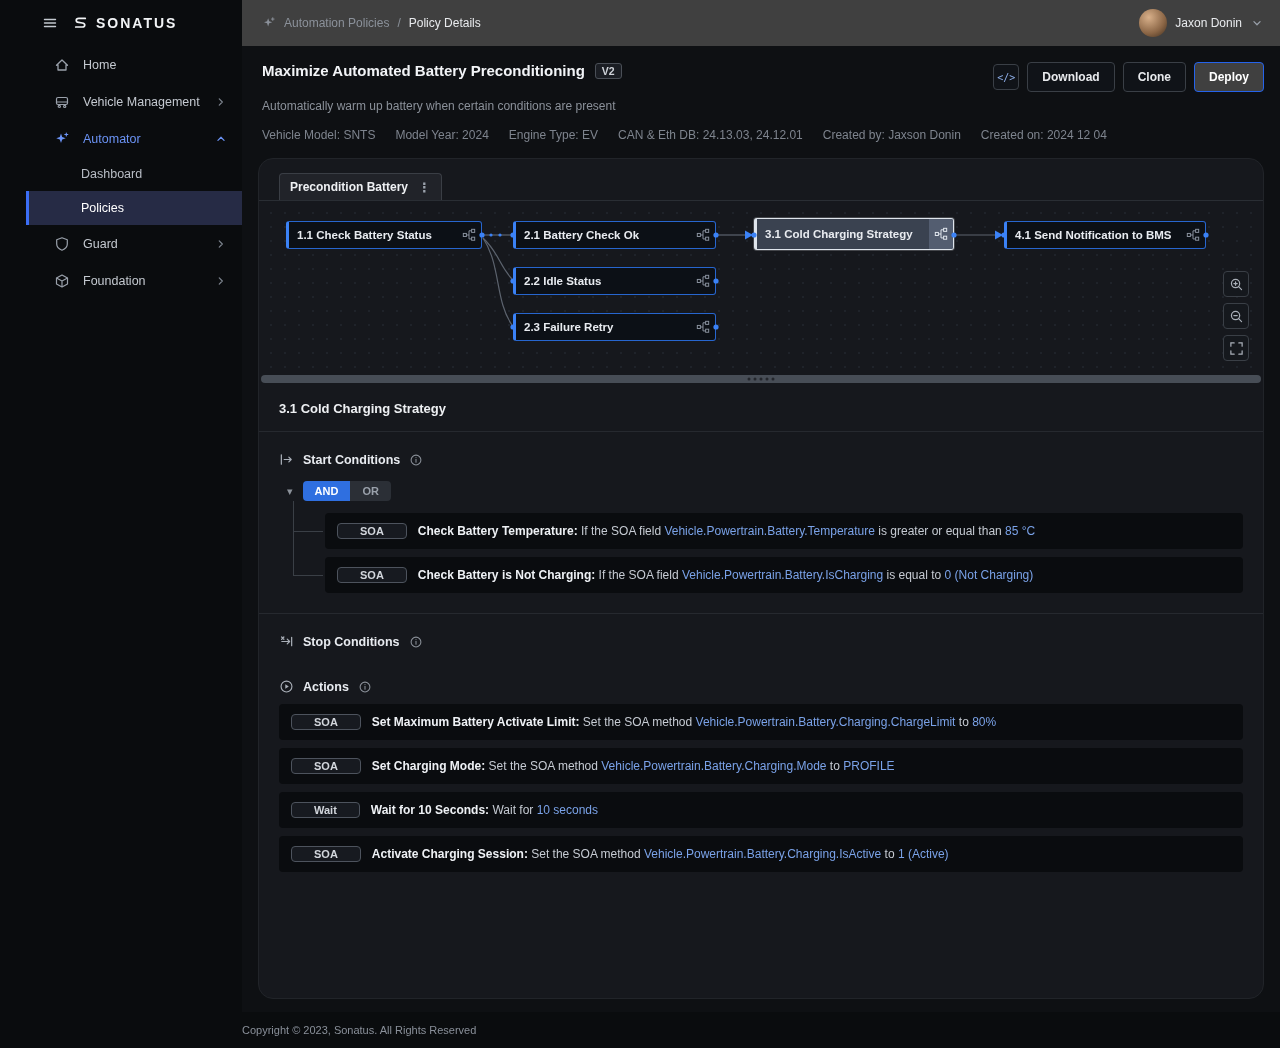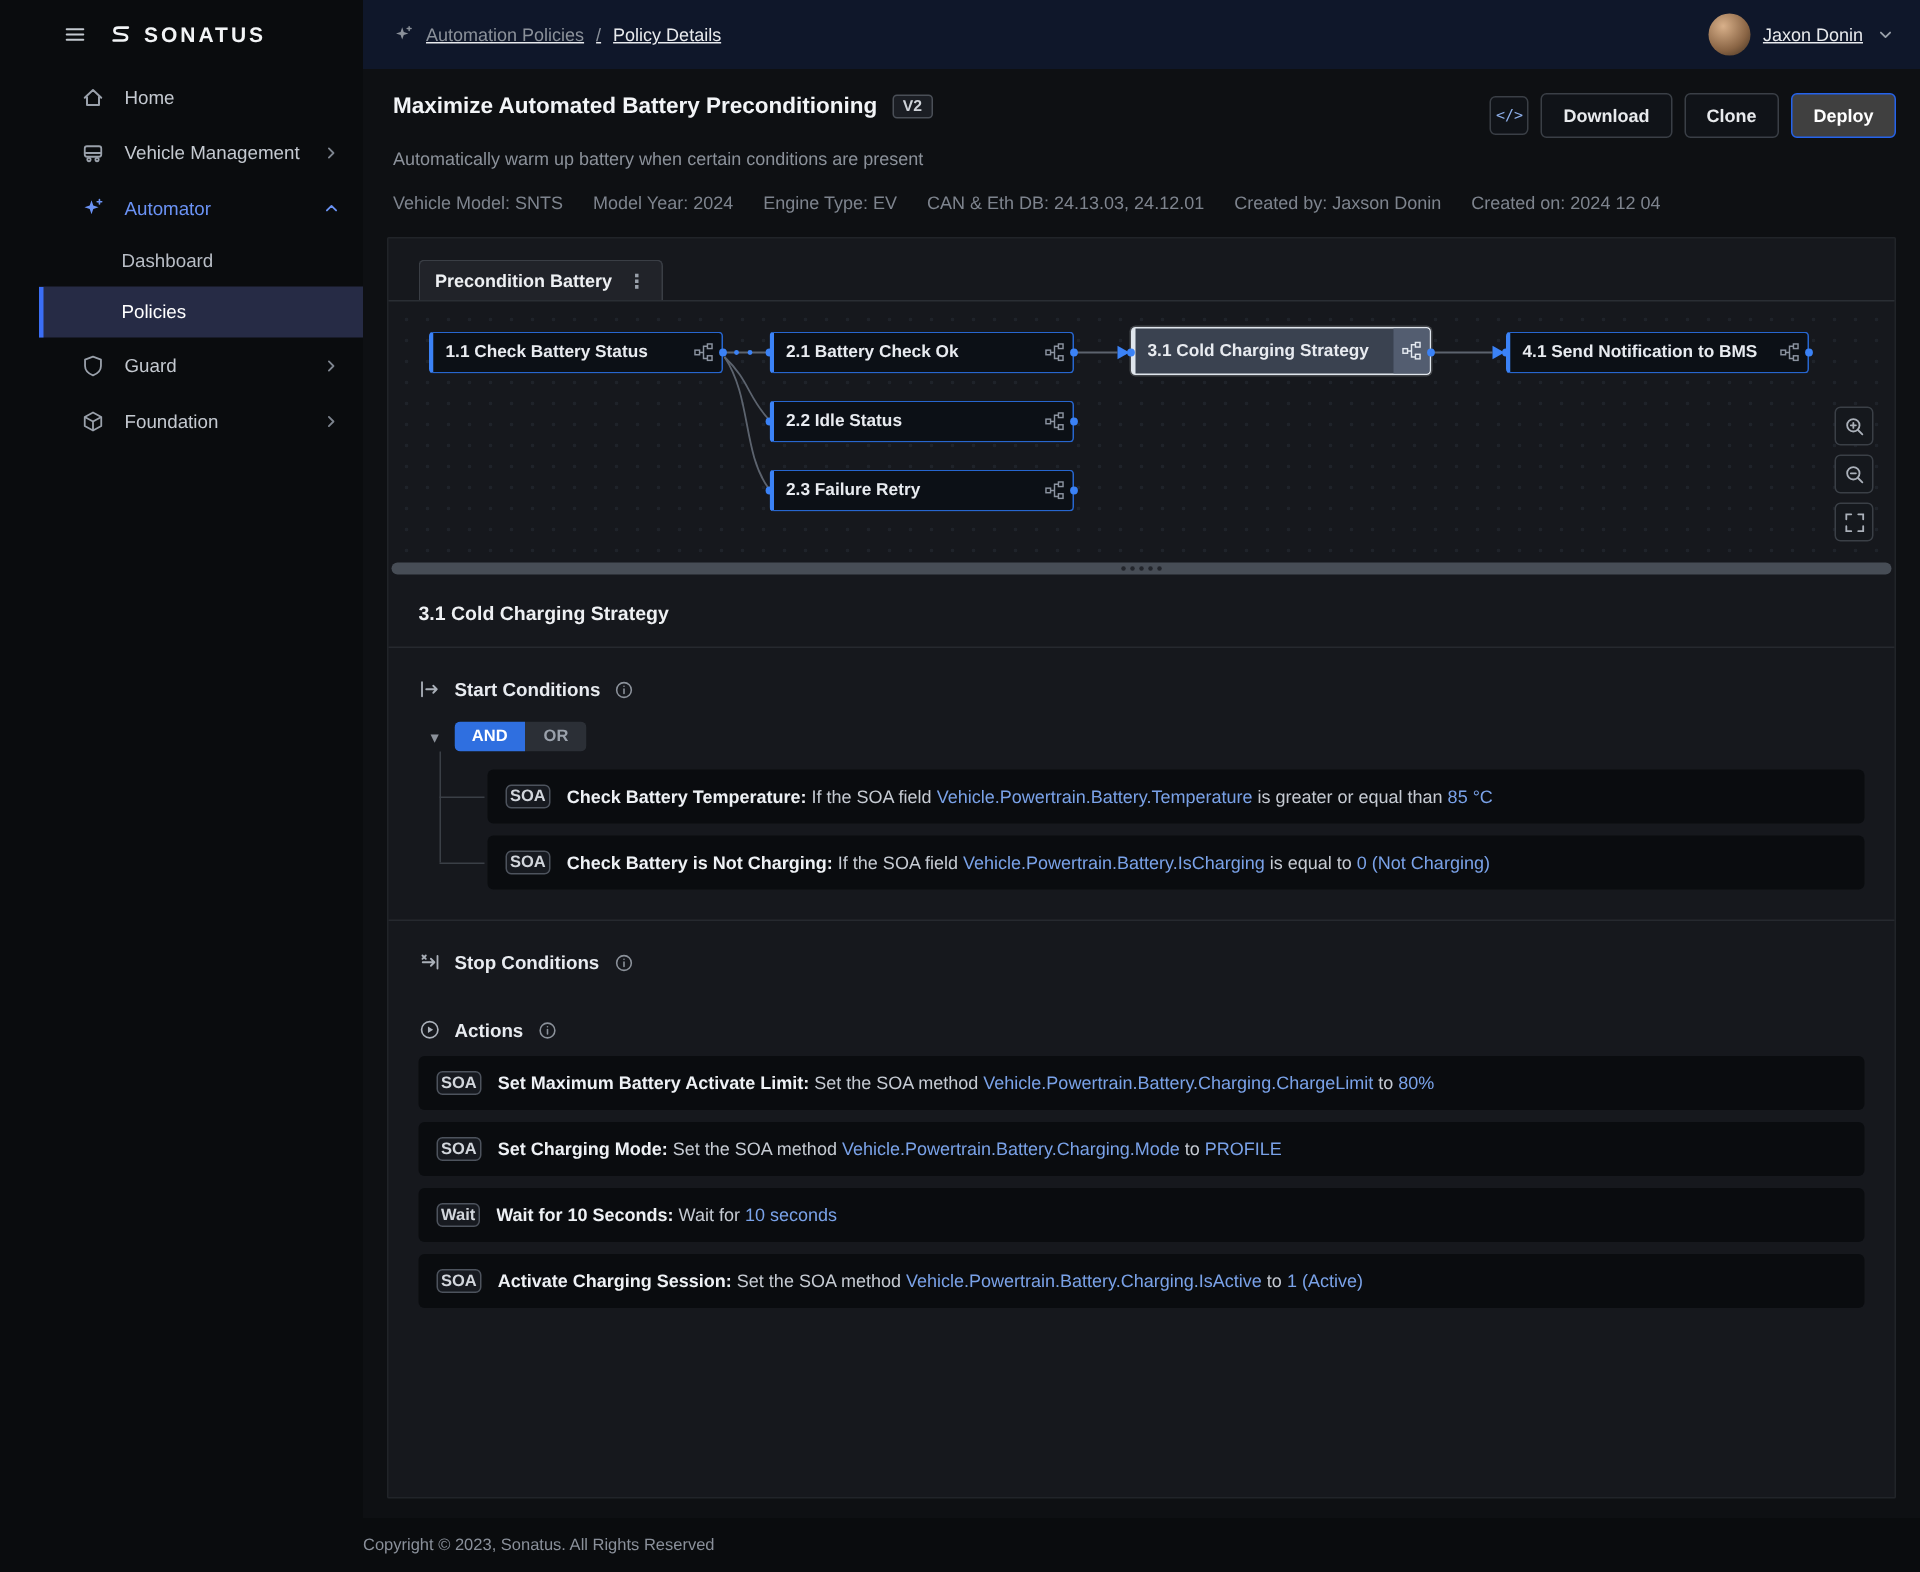--- a/index.html
+++ b/index.html
@@ -16,21 +16,21 @@
   .nav-item .chev { margin-left:auto; color:#7d848e; display:flex; }
   .nav-item.parent-active { color:#6b93f5; }
   .nav-item.parent-active .icn, .nav-item.parent-active .chev { color:#6b93f5; }
   .nav-sub { height:34px; display:flex; align-items:center; padding:0 14px 0 55px;
     font-size:12.5px; color:#b9bec6; cursor:pointer; }
   .nav-sub.active { background:#262b45; color:#ffffff; box-shadow:inset 3px 0 0 #3b6ef5; }
   .icn { display:flex; color:#9aa1ab; }
 
   
   .main { flex:1; display:flex; flex-direction:column; background:#0a0c0e; }
-  .topbar { height:46px; flex:0 0 46px; display:flex; padding:0 16px 0 20px; background:#0f172a;text-decoration:underline; }
+  .topbar { height:46px; flex:0 0 46px; display:flex; padding:0 16px 0 20px; background:#404040; }
   .crumbs { display:flex; align-items:center; gap:8px; font-size:12px; color:#8b919a; }
   .crumbs .cur { color:#e8eaed; }
   .userbox { margin-left:auto; display:flex; align-items:center; gap:8px; cursor:pointer; }
   .avatar { width:28px; height:28px; border-radius:50%;
     background:radial-gradient(circle at 35% 30%, #d8b08a, #8a6545 60%, #3c2c1d 100%); }
   .userbox .uname { font-size:12px; color:#e8eaed; }
   .userbox .chev { color:#9aa1ab; display:flex; }
 
   .content { flex:1; background:#0e1013; }
 
@@ -44,21 +44,21 @@
   .codebtn { width:26px; height:26px; border:1px solid #3a3f46; border-radius:4px; background:#101318;
     color:#8fb0ea; font-family:"DejaVu Sans Mono",monospace; font-size:10px; display:flex;
     align-items:center; justify-content:center; cursor:pointer; }
   .btn { height:30px; padding:0 14px; border-radius:4px; font-size:12px; font-weight:600;
     display:flex; align-items:center; cursor:pointer; border:1px solid #3a3f46; background:#101318; color:#e8eaed; }
   .btn.primary { background:#404040; border-color:#2563eb; color:#fff; }
   .subtitle { margin-top:7px; font-size:12px; color:#8b919a; }
   .meta-row { margin-top:15px; display:flex; gap:20px; font-size:12px; color:#7e848e; white-space:nowrap; }
 
   
-  .panel { margin:0 16px; background:#16181d; border:1px solid #212429; border-radius:1px; padding-bottom:118px; }
+  .panel { margin:0 16px; background:#16181d; border:1px solid #212429; border-radius:15px; padding-bottom:118px; }
   .tabs { padding:14px 20px 0; border-bottom:1px solid #2a2e34; }
   .tab { display:inline-flex; align-items:center; gap:10px; background:#212329; border:1px solid #3a3e45;
     border-bottom:none; border-radius:4px 4px 0 0; padding:6px 10px; font-size:12px; font-weight:700;
     color:#eef0f3; cursor:pointer; }
   .kebab { color:#9aa1ab; font-size:13px; cursor:pointer; line-height:1; }
 
   
   .flow-canvas { position:relative; height:172px; overflow:hidden;
     background-image:radial-gradient(circle, #1f232a 1px, transparent 1.4px);
     background-size:14px 14px; background-position:5px 5px; }
@@ -95,21 +95,21 @@
   .seg .or  { background:#2b2f36; color:#9aa1ab; font-size:11px; font-weight:700; padding:4px 12px; cursor:pointer; }
 
   .tree { position:relative; margin:0 20px 0 34px; }
   .tree .vline { position:absolute; left:0; top:-12px; width:1px; height:74px; background:#3a3f46; }
   .tree .stub { position:absolute; left:0; width:30px; height:1px; background:#3a3f46; }
   .tree .stub.s1 { top:18px; } .tree .stub.s2 { top:62px; }
   .crow { height:36px; display:flex; align-items:center; gap:11px; background:#0a0c0f;
     border-radius:4px; padding:0 12px; margin:0 0 8px 32px; cursor:pointer; }
   .arow { height:36px; display:flex; align-items:center; gap:11px; background:#0a0c0f;
     border-radius:4px; padding:0 12px; margin:0 20px 8px; cursor:pointer; }
-  .badge { border:1px solid #4d535d; border-radius:4px; padding:1px 2px; font-size:11px;
+  .badge { border:1px solid #4d535d; border-radius:4px; padding:1px 22px; font-size:11px;
     color:#d2d6dc; background:#171a20; font-weight:600; flex:0 0 auto; }
   .rt { font-size:12px; color:#c6cbd3; white-space:nowrap; overflow:hidden; }
   .rt b { color:#eef1f5; font-weight:700; }
   .rt .lnk, .rt .val { color:#7aa2e8; }
   .sep-line { border-top:1px solid #26292f; margin-top:20px; }
 
   .footer { height:36px; display:flex; align-items:center; justify-content:flex-start;
     padding-right:16px; font-size:11px; color:#8a909a; background:#0a0c0e; }
 </style>
 </head>

